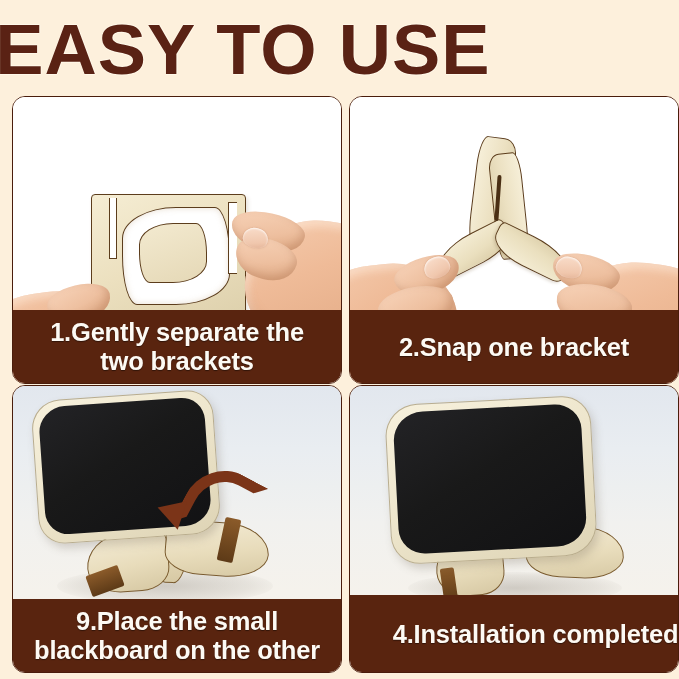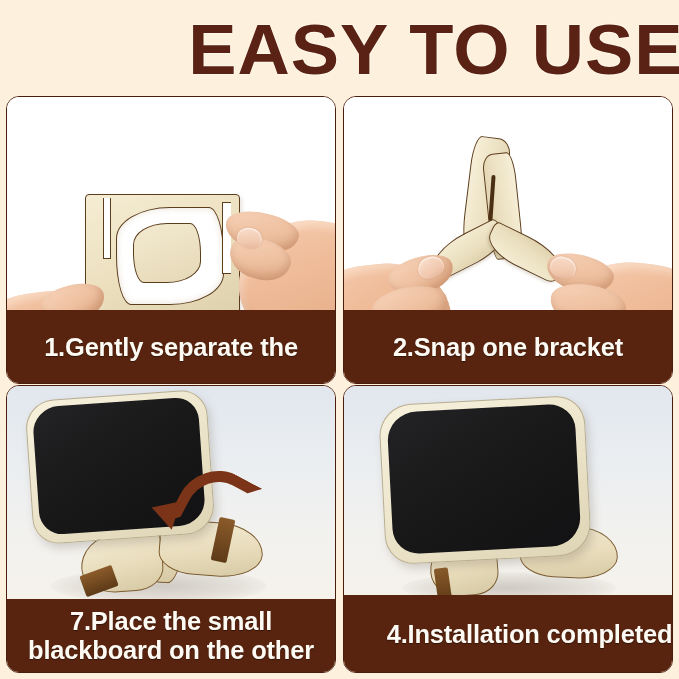--- a/index.html
+++ b/index.html
@@ -23,38 +23,38 @@
 
   
   #title-bar {
     position: absolute;
     left: 0;
     top: 11px;
     width: 679px;
     height: 78px;
     display: flex;
     align-items: center;
-    justify-content: flex-end;
+    justify-content: flex-start;
   }
   #title-text {
     font-family: "Liberation Sans", sans-serif;
     font-weight: bold;
     font-size: 71px;
     line-height: 72px;
     letter-spacing: 1px;
     color: #5a2214;
     white-space: nowrap;
     transform: scaleX(1.02);
     text-shadow: 0 1px 0 #fff8e9, 1px 0 0 #fff8e9, 0 -1px 0 #fff8e9;
   }
 
   
   #grid {
     position: absolute;
-    left: 6px;
+    left: 12px;
     top: 96px;
     width: 667px;
     height: 577px;
     display: grid;
     grid-template-columns: 330px 330px;
     grid-template-rows: 288px 288px;
     column-gap: 7px;
     row-gap: 1px;
   }
   .panel {
@@ -311,20 +311,21 @@
         <div class="nail" style="left:58px; top:228px; width:25px; height:20px; transform:rotate(-16deg);"></div>
 
         <div class="hand" style="left:232px; top:124px; width:152px; height:132px; transform:rotate(9deg);"></div>
         <div class="finger" style="left:218px; top:116px; width:74px; height:38px; transform:rotate(12deg);"></div>
         <div class="finger" style="left:222px; top:142px; width:62px; height:40px; transform:rotate(16deg);"></div>
         <div class="nail" style="left:230px; top:131px; width:25px; height:20px; transform:rotate(12deg);"></div>
       </div>
 
       <div class="caption two-line">
         <span class="cap-line">1.Gently separate the</span>
+        <span class="cap-line">two brackets</span>
       </div>
     </div>
 
     <div class="panel">
       <div class="photo white-bg">
 
         <div id="p2-stem"></div>
         <div id="p2-stem2"></div>
         <div id="p2-armL"></div>
         <div id="p2-armR"></div>
@@ -361,21 +362,21 @@
         <div class="easel-edge" style="left:208px; top:132px; width:16px; height:44px; transform:rotate(12deg);"></div>
 
         <div class="board-frame ornate" style="left:22px; top:9px; width:180px; height:142px; transform:rotate(-4deg);"></div>
         <div class="board-black ornate" style="left:29px; top:16px; width:166px; height:128px; transform:rotate(-4deg);"></div>
 
         <div id="p3-arrow-curve"></div>
         <div id="p3-arrow-head"></div>
       </div>
 
       <div class="caption two-line">
-        <span class="cap-line">7.Place the small</span>
+        <span class="cap-line">9.Place the small</span>
         <span class="cap-line">blackboard on the other</span>
       </div>
     </div>
 
     <div class="panel">
       <div class="photo studio-bg">
 
         <div class="shadow-blob" style="left:58px; top:186px; width:214px; height:32px;"></div>
 
         <div class="easel-leg" style="left:118px; top:124px; width:30px; height:78px;

